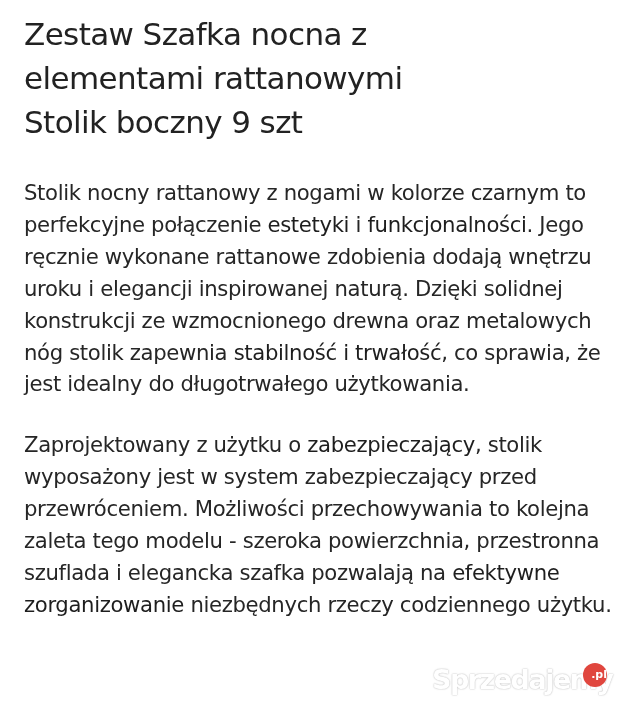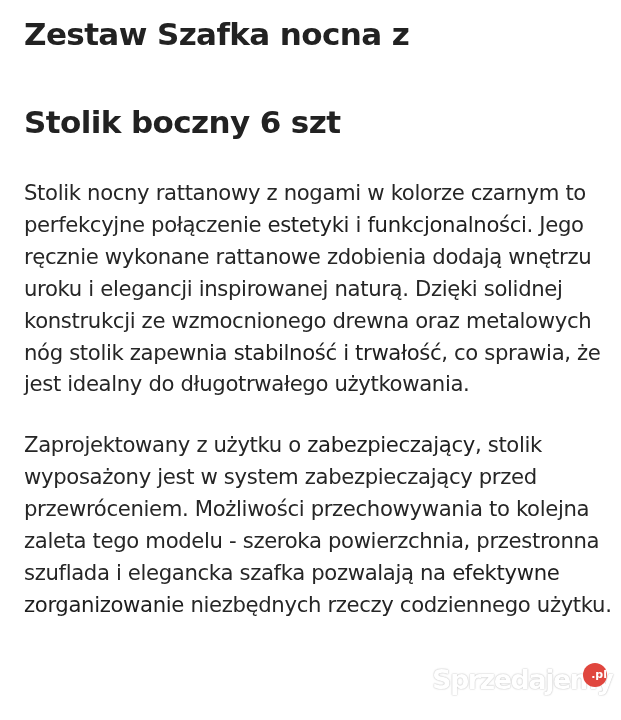--- a/index.html
+++ b/index.html
@@ -1,20 +1,20 @@
 <!DOCTYPE html>
 <html><head>
 <meta charset="utf-8">
 <style>
   html, body { margin: 0; padding: 0; background: #ffffff; }
   body { width: 621px; height: 720px; overflow: hidden; position: relative; }
   .page { position: absolute; left: 24px; top: 0; width: 590px; color: #222222; }
   h1.title {
     font-family: "DejaVu Sans", sans-serif;
-    font-weight: bold;
+    font-weight: normal;
     font-size: 31px;
     line-height: 44px;
     margin: 12px 0 0 0;
     letter-spacing: -0.6px;
     color: #222222;
   }
   .desc {
     font-family: "DejaVu Sans", sans-serif;
     font-size: 21.2px;
     line-height: 31.9px;
@@ -36,21 +36,21 @@
     position: absolute; left: 583px; top: 663px; width: 24px; height: 24px;
     border-radius: 50%; background: #e0463e; color: #fff;
     font-family: "DejaVu Sans", sans-serif; font-weight: bold; font-size: 11px;
     line-height: 24px; text-align: right;
   }
 </style>
 </head>
 <body>
 
 <div class="page">
-  <h1 class="title"><span>Zestaw Szafka nocna z</span><br><br><span>Stolik boczny 6 szt</span></h1>
+  <h1 class="title"><span>Zestaw Szafka nocna z</span><br><span>elementami rattanowymi</span><br><span>Stolik boczny 9 szt</span></h1>
 
   <div class="desc">
     <p class="p1"><span>Stolik nocny rattanowy z nogami w kolorze czarnym to perfekcyjne połączenie </span><b>estetyki</b><span> i </span><b>funkcjonalności</b><span>. Jego ręcznie wykonane rattanowe zdobienia dodają wnętrzu uroku i elegancji inspirowanej naturą. Dzięki solidnej konstrukcji ze wzmocnionego drewna oraz metalowych nóg stolik zapewnia </span><b>stabilność i trwałość</b><span>, co sprawia, że jest idealny do długotrwałego użytkowania.</span></p>
 
     <p class="p2"><span>Zaprojektowany z użytku o </span><b>zabezpieczający</b><span>, stolik wyposażony jest w system zabezpieczający przed przewróceniem. Możliwości przechowywania to kolejna zaleta tego modelu - szeroka powierzchnia, przestronna szuflada i elegancka szafka pozwalają na </span><b>efektywne zorganizowanie</b><span> niezbędnych rzeczy codziennego użytku.</span></p>
   </div>
 </div>
 
 <div class="watermark">Sprzedajemy</div>
 <div class="wm-badge">.pl</div>

